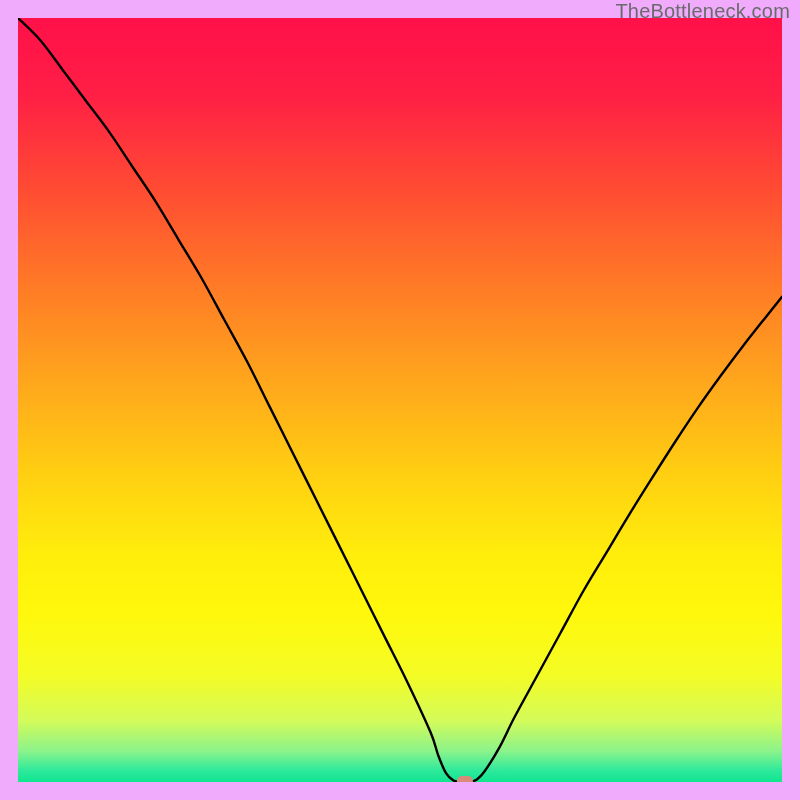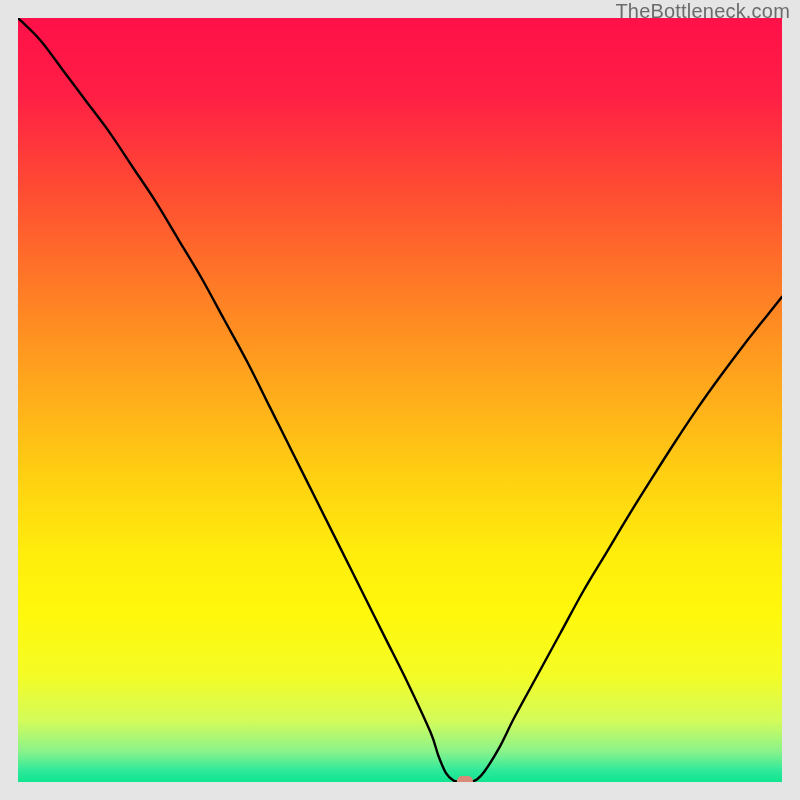--- a/index.html
+++ b/index.html
@@ -8,21 +8,21 @@
     width: 800px;
     height: 800px;
     background: #000000;
     overflow: hidden;
     font-family: Arial, Helvetica, sans-serif;
   }
   .frame {
     position: absolute;
     width: 800px;
     height: 800px;
-    background: #e5e5e5;
+    background: #f0abfc;
   }
   .plot-area {
     position: absolute;
     left: 18px;
     top: 18px;
     width: 764px;
     height: 764px;
   }
   .watermark {
     position: absolute;

